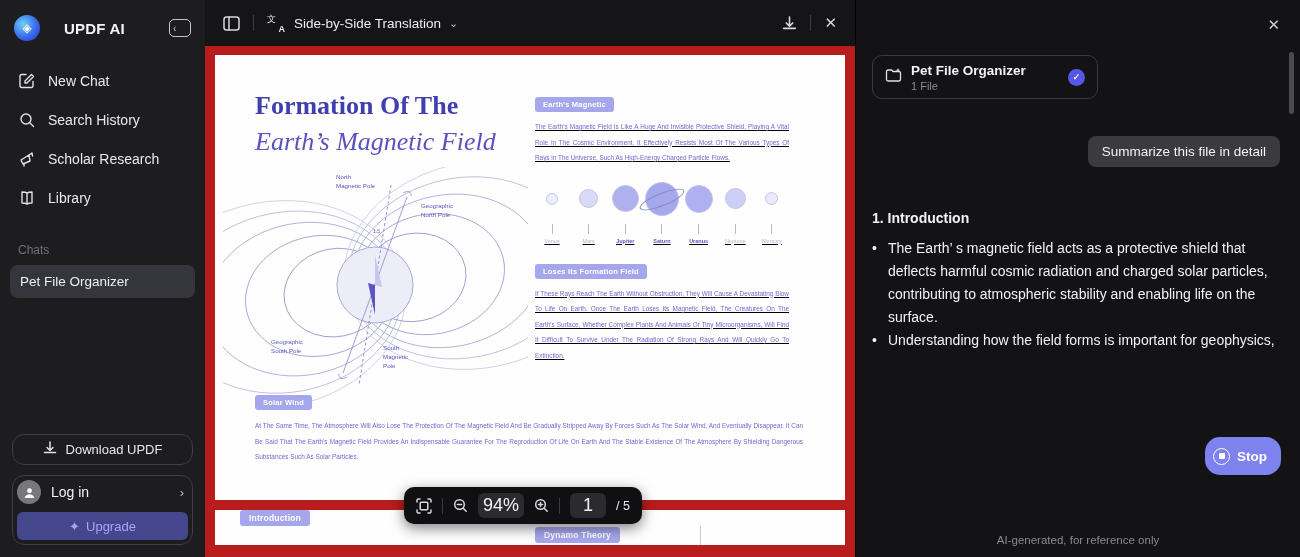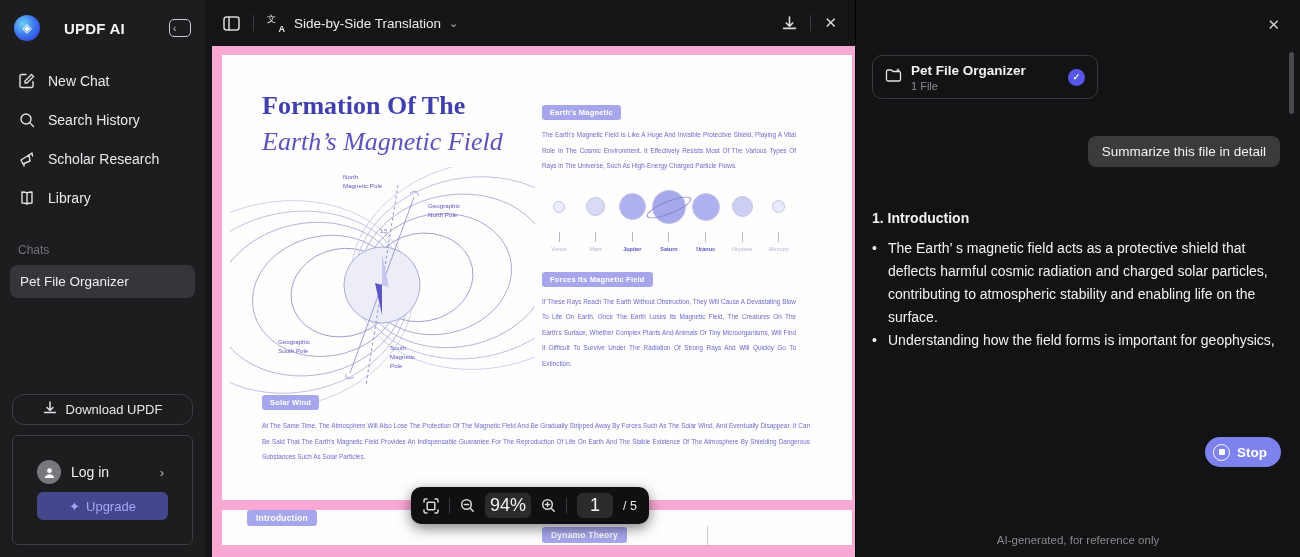--- a/index.html
+++ b/index.html
@@ -23,54 +23,54 @@
   .nav-item .ic { width:17px; height:17px; margin-right:13px; display:flex; align-items:center; justify-content:center; }
   .nav-item svg { stroke:#e2e2e4; fill:none; stroke-width:1.4; stroke-linecap:round; stroke-linejoin:round; }
   .chats-label { margin:26px 0 8px 18px; font-size:12px; color:#717278; }
   .chat-item { margin:0 10px; height:33px; background:#35363b; border-radius:8px; display:flex;
           align-items:center; padding-left:10px; color:#eeeeef; font-size:13.5px; cursor:pointer; }
   .sb-spacer { flex:1; }
   .dl-btn { margin:0 12px 10px 12px; height:31px; border:1px solid #3e3e43; border-radius:12px;
           display:flex; align-items:center; justify-content:center; gap:9px; color:#e8e8ea;
           font-size:13px; cursor:pointer; }
   .dl-btn svg { stroke:#e0e0e2; fill:none; stroke-width:1.5; stroke-linecap:round; }
-  .login-card { margin:0 12px 12px 12px; border:1px solid #3e3e43; border-radius:6px; padding:24px; }
+  .login-card { margin:0 12px 12px 12px; border:1px solid #3e3e43; border-radius:12px; padding:4px; }
   .login-row { display:flex; align-items:center; cursor:pointer; }
   .avatar { width:24px; height:24px; border-radius:50%; background:#77777c; display:flex;
           align-items:center; justify-content:center; }
   .login-label { color:#f0f0f2; font-size:14px; margin-left:10px; }
   .login-chev { margin-left:auto; color:#bdbdc1; font-size:13px; padding-right:4px; }
   .upgrade-btn { margin-top:8px; height:28px; border-radius:6px; background:#45478c; color:#a3a6f8;
           font-size:13px; display:flex; align-items:center; justify-content:center; gap:6px; cursor:pointer; }
 
   
   .viewer { width:650px; height:557px; background:#151517; display:flex; flex-direction:column; flex-shrink:0; }
   .v-head { height:46px; display:flex; align-items:center; padding:0 18px; flex-shrink:0; }
   .v-head .divider { width:1px; height:16px; background:#3c3c40; margin:0 13px; }
   .icon-btn { color:#d8d8da; cursor:pointer; display:flex; align-items:center; justify-content:center; }
   .icon-btn svg { stroke:#d8d8da; fill:none; stroke-width:1.5; stroke-linecap:round; stroke-linejoin:round; }
   .trans-ic { position:relative; width:18px; height:17px; margin-right:9px; color:#e4e4e6; }
   .trans-ic .zh { position:absolute; left:0; top:-2px; font-size:9px; }
   .trans-ic .en { position:absolute; right:0; bottom:-2px; font-size:9px; font-weight:bold; }
   .v-title { color:#ededef; font-size:13.5px; }
   .v-chev { color:#b9b9bd; font-size:11px; margin-left:8px; }
-  .v-body { position:relative; flex:1; background:#f9a8d4; overflow:hidden;margin-left:7px; }
+  .v-body { position:relative; flex:1; background:#b91c1c; overflow:hidden; }
   .page { position:absolute; left:10px; width:630px; background:#fefefe; }
   .page1 { top:9px; height:445px; }
   .page2 { top:464px; height:35px; }
 
   .pdf-title1 { position:absolute; left:40px; top:36px; font-family:"Liberation Serif", serif;
           font-weight:bold; font-size:26px; color:#3f3fae; }
   .pdf-title2 { position:absolute; left:40px; top:72px; font-family:"Liberation Serif", serif;
           font-style:italic; font-size:26px; color:#5b53bd; }
   .badge { display:inline-block; background:#a6a6ec; color:#ffffff; font-weight:bold;
           font-size:7.5px; padding:3px 8px; border-radius:3px; letter-spacing:.2px; }
   .badge2 { font-size:8.5px; padding:3px 9px; }
   .pdf-para { color:#6f69cf; font-size:6.4px; line-height:15.5px; text-align:justify; }
-  .col-right { position:absolute; left:320px; top:46px; width:254px; }
+  .col-right { position:absolute; left:320px; top:38px; width:254px;text-decoration:underline; }
   .para1 { margin-top:7px; }
   .planets { display:flex; margin-top:14px; width:254px; justify-content:space-between; }
   .planet { display:flex; flex-direction:column; align-items:center; width:34px; }
   .p-circ-wrap { height:38px; display:flex; align-items:center; justify-content:center; position:relative; }
   .p-circ { border-radius:50%; border:1px solid #c2c4e8; }
   .p-ring { position:absolute; width:48px; height:13px; border:1.2px solid #8688d2; border-radius:50%;
           transform:rotate(-22deg); top:13px; left:-7px; }
   .p-tick { width:1px; height:10px; background:#b9b9d6; margin-top:6px; }
   .p-label { font-size:5.5px; margin-top:4px; color:#b2b2cf; }
   .p-label.major { color:#5b55c0; font-weight:bold; }
@@ -105,21 +105,21 @@
   .chat-scrollbar { position:absolute; right:6px; top:52px; width:5px; height:62px; background:#4a4a4f;
           border-radius:3px; }
   .user-bubble { position:absolute; right:20px; top:136px; background:#3b3b3e; border-radius:8px;
           padding:8px 14px; color:#f3f3f5; font-size:13.5px; cursor:default; }
   .ai-msg { position:absolute; left:16px; top:196px; width:404px; color:#f2f2f4; font-size:14px;
           line-height:23px; }
   .ai-sec { margin-top:11px;font-weight:bold; }
   .ai-bullets { margin-top:7px; }
   .ai-bullet { display:flex; }
   .ai-bullet .dot { width:16px; flex-shrink:0; }
-  .stop-btn { position:absolute; right:19px; top:437px; height:30px; background:#7e82ee; border-radius:15px;
+  .stop-btn { position:absolute; right:19px; top:437px; height:38px; background:#7e82ee; border-radius:15px;
           display:flex; align-items:center; padding:0 14px 0 8px; gap:7px; color:#ffffff;
           font-size:13.5px; font-weight:bold; cursor:pointer; }
   .stop-ic { width:17px; height:17px; border:1.5px solid #fff; border-radius:50%; display:flex;
           align-items:center; justify-content:center; }
   .stop-ic .sq { width:6px; height:6px; background:#fff; border-radius:1px; }
   .chat-footer { position:absolute; bottom:11px; left:0; right:0; text-align:center; color:#8a8a8e;
           font-size:11.5px; }
 </style>
 </head>
 <body>
@@ -318,21 +318,21 @@
             <div class="planet">
               <div class="p-circ-wrap">
                   <div class="p-circ" style="width:13px;height:13px;background:#e9eafa;"></div>
                 </div>
               <div class="p-tick"></div>
               <div class="p-label">Mercury</div>
             </div>
           </div>
 
           <div class="sec2">
-            <span class="badge">Forces Its Magnetic Field</span>
+            <span class="badge">Loses Its Formation Field</span>
             <p class="pdf-para para2">If These Rays Reach The Earth Without Obstruction, They Will Cause A Devastating Blow To Life On Earth. Once The Earth Loses Its Magnetic Field, The Creatures On The Earth's Surface, Whether Complex Plants And Animals Or Tiny Microorganisms, Will Find It Difficult To Survive Under The Radiation Of Strong Rays And Will Quickly Go To Extinction.</p>
           </div>
         </div>
 
         <div class="bottom-block">
           <span class="badge">Solar Wind</span>
           <p class="pdf-para para3">At The Same Time, The Atmosphere Will Also Lose The Protection Of The Magnetic Field And Be Gradually Stripped Away By Forces Such As The Solar Wind, And Eventually Disappear. It Can Be Said That The Earth's Magnetic Field Provides An Indispensable Guarantee For The Reproduction Of Life On Earth And The Stable Existence Of The Atmosphere By Shielding Dangerous Substances Such As Solar Particles.</p>
         </div>
       </div>
 

